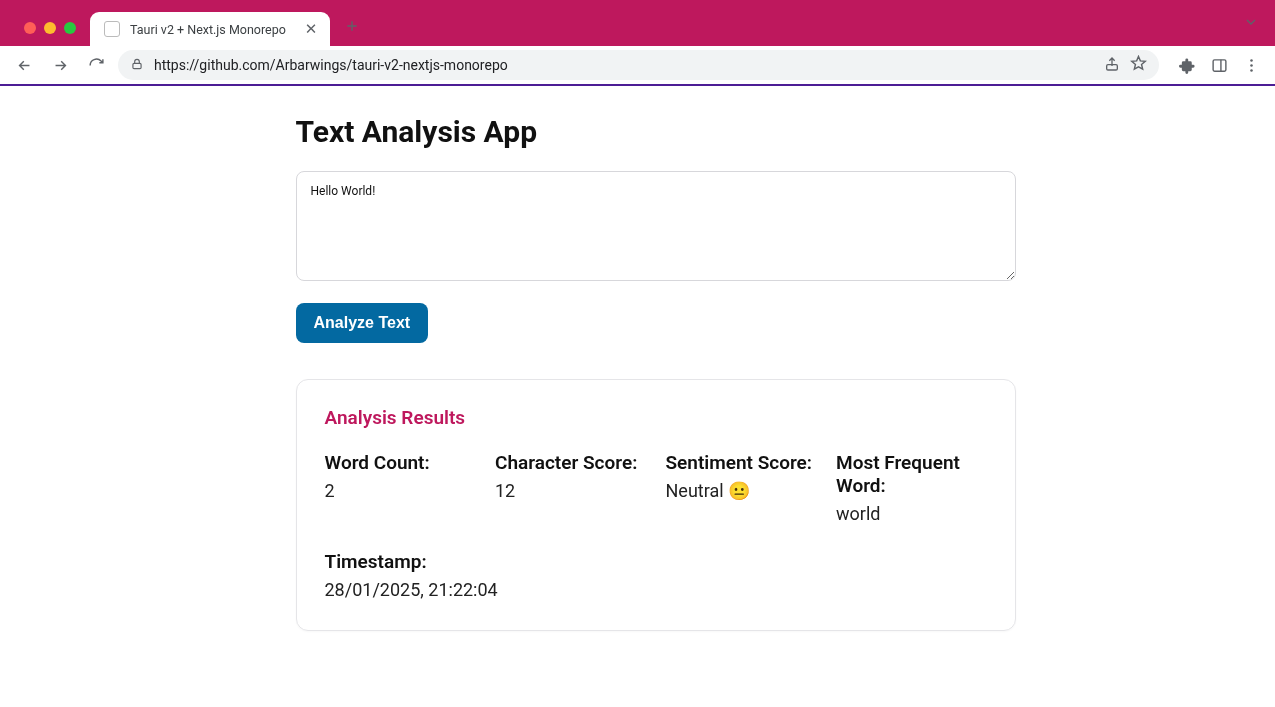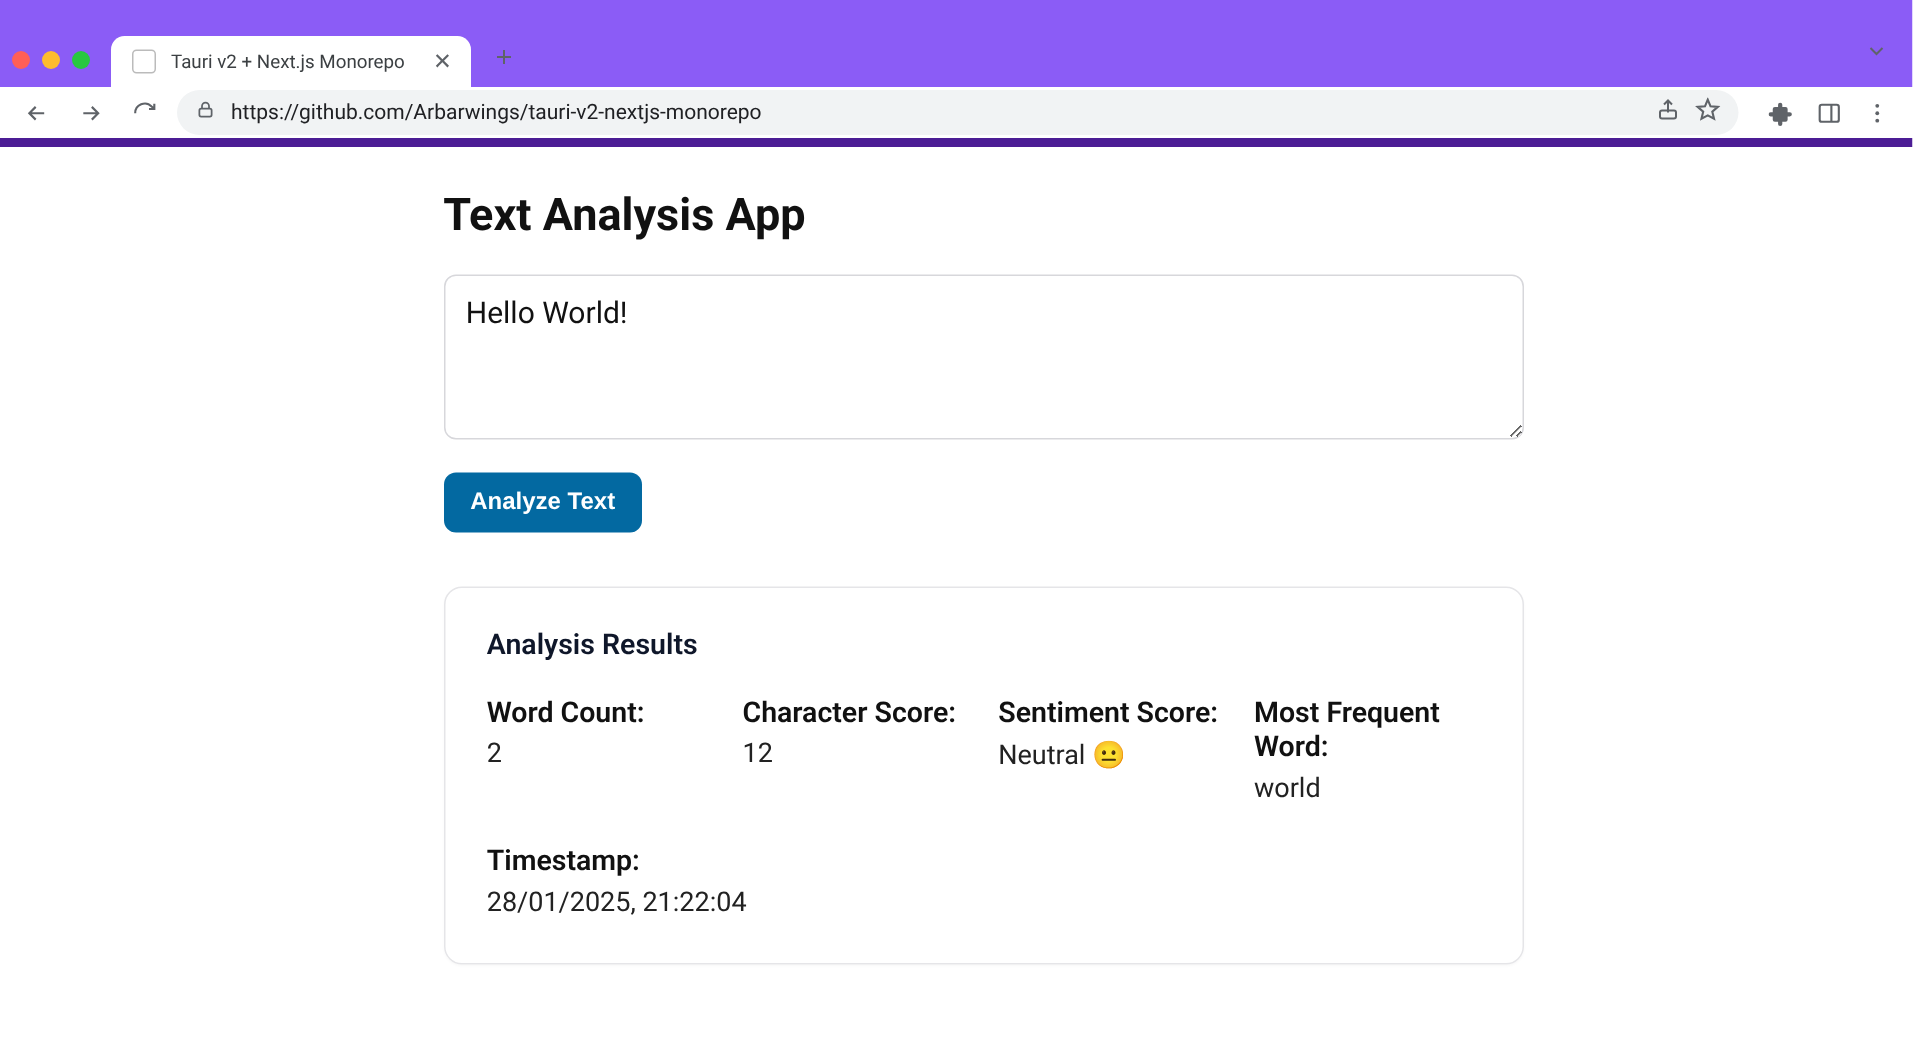--- a/index.html
+++ b/index.html
@@ -1,59 +1,59 @@
 <!DOCTYPE html>
 <html><head>
 <meta charset="utf-8">
 <style>
   * { box-sizing: border-box; margin: 0; padding: 0; }
   html, body { width: 1275px; height: 707px; font-family: -apple-system, "Segoe UI", Roboto, Helvetica, Arial, sans-serif; background: #fff; overflow: hidden; }
 
   
   .chrome      { display:flex; flex-direction:column; height:100%; background:#fff; }
-  .tab-strip   { height:58px; background:#8b5cf6; display:flex; align-items:flex-end; padding:0 0; position:relative; }
+  .tab-strip   { height:46px; background:#be185d; display:flex; align-items:flex-end; padding:0 16px; position:relative; }
   .mac-dots    { display:flex; gap:8px; align-items:center; margin:0 14px 12px 8px; }
   .dot         { width:12px; height:12px; border-radius:50%; }
   .dot.red     { background:#ff5f57; }
   .dot.yellow  { background:#febc2e; }
   .dot.green   { background:#28c840; }
   .tab         { display:flex; align-items:center; gap:10px; background:#fff; height:34px; border-radius:9px 9px 0 0; padding:0 10px 0 14px; min-width:240px; font-size:12.5px; color:#3c4043; position:relative; }
   .tab-favicon { width:16px; height:16px; border:1px solid #bbb; border-radius:3px; }
   .tab-title   { flex:1; white-space:nowrap; overflow:hidden; text-overflow:ellipsis; }
   .tab-close   { color:#5f6368; font-size:15px; width:18px; height:18px; display:flex; align-items:center; justify-content:center; border-radius:50%; }
   .new-tab     { margin:0 0 8px 10px; color:#5f6368; width:24px; height:24px; display:flex; align-items:center; justify-content:center; border-radius:50%; }
   .caret-down  { position:absolute; right:16px; bottom:12px; color:#5f6368; }
 
-  .toolbar     { height:40px; background:#fff; border-bottom:6px solid #4c1d95; display:flex; align-items:center; padding:0 10px; gap:8px; }
+  .toolbar     { height:40px; background:#fff; border-bottom:2px solid #4c1d95; display:flex; align-items:center; padding:0 10px; gap:8px; }
   .tb-icon     { width:28px; height:28px; display:flex; align-items:center; justify-content:center; color:#5f6368; border-radius:50%; }
   .tb-icon svg { width:17px; height:17px; }
   .omnibox     { flex:1; height:30px; background:#f1f3f4; border-radius:15px; display:flex; align-items:center; padding:0 12px; gap:10px; color:#202124; font-size:14px; }
   .omnibox .lock { color:#5f6368; }
   .url-text    { flex:1; white-space:nowrap; overflow:hidden; }
   .right-icons { display:flex; align-items:center; gap:4px; margin-left:6px; }
 
   
   .viewport    { flex:1; overflow:auto; background:#fff;margin-left:36px; }
   .page        { max-width:720px; margin:0 auto; padding:28px 0 40px; }
   h1.app-title { font-size:30px; font-weight:700; color:#111; margin-bottom:22px; }
   textarea.input {
     width:100%; height:110px; border:1px solid #d7d7db; border-radius:8px;
-    padding:12px 14px; font-size:20px; font-family:inherit; resize:both;
+    padding:12px 14px; font-size:12px; font-family:inherit; resize:both;
     color:#111; outline:none;
   }
   .analyze-btn {
     margin-top:18px; background:#0369a1; color:#fff; border:none; border-radius:8px;
     padding:11px 18px; font-size:16px; font-weight:600; cursor:pointer;
   }
 
   .results-card {
     margin-top:36px; border:1px solid #e5e5e8; border-radius:12px; padding:26px 28px 30px;
     box-shadow:0 1px 2px rgba(0,0,0,0.03);
   }
-  .results-title { font-size:19px; font-weight:600; color:#0f172a; margin-bottom:22px; }
+  .results-title { font-size:19px; font-weight:600; color:#be185d; margin-bottom:22px; }
   .grid { display:grid; grid-template-columns:1fr 1fr 1fr 1fr; row-gap:26px; column-gap:20px; }
   .metric-label { font-size:19px; font-weight:600; color:#111; margin-bottom:6px; }
   .metric-value { font-size:18px; font-weight:400; color:#222; }
   .full-row { grid-column:1 / -1; }
 </style>
 </head>
 <body>
 
 <div class="chrome">
 

